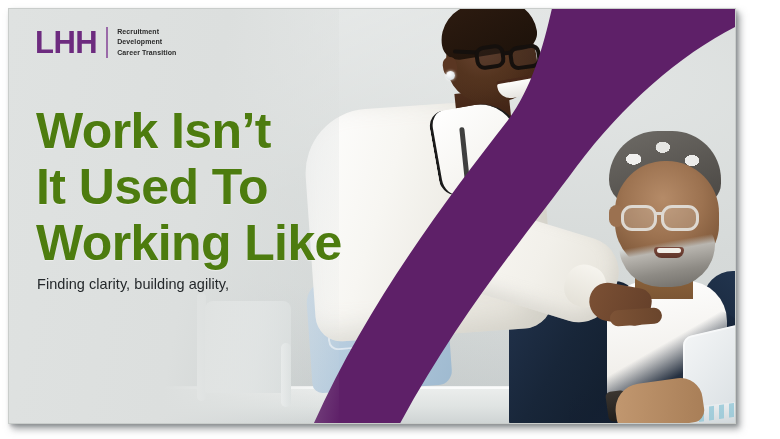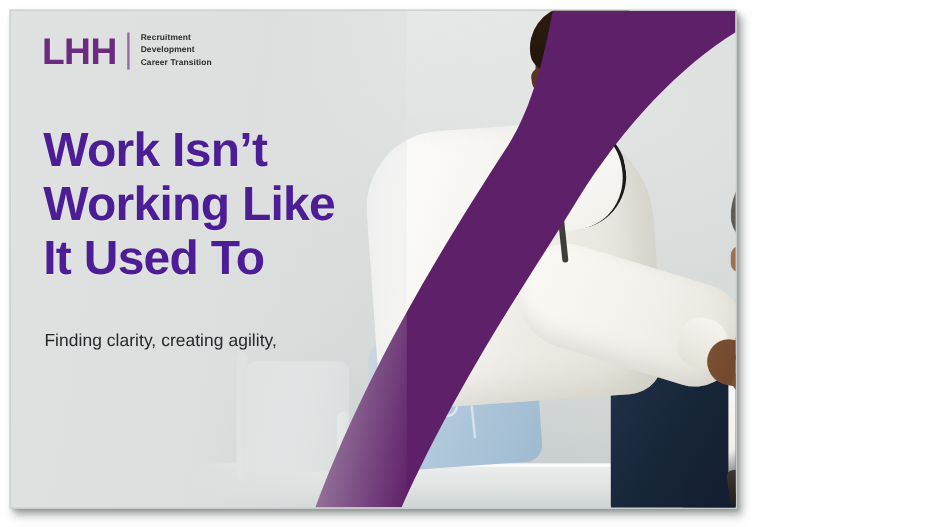--- a/index.html
+++ b/index.html
@@ -7,21 +7,21 @@
     width:780px; height:439px;
     background:#ffffff;
     font-family:"Liberation Sans", sans-serif;
     overflow:hidden;
   }
 
   
   #slide-card{
     position:absolute;
     left:8px; top:8px;
-    width:606px; height:416px;
+    width:728px; height:416px;
     overflow:hidden;
     background:#d8dcda;
     border:1px solid #c9cdcb;
     box-shadow:4px 5px 7px rgba(90,95,98,.55),
                2px 2px 3px rgba(90,95,98,.35);
   }
 
   
   #photo-bg{
     position:absolute; inset:0;
@@ -303,22 +303,22 @@
     width:2px; height:31px; background:#9a6aa8;
   }
   #logo-tag{
     font-size:7px; line-height:1.45; color:#2b2b2b; font-weight:bold;
     letter-spacing:.1px;
   }
 
   
   #headline{
     position:absolute; left:27px; top:94px;
-    font-size:40px; line-height:1.12; font-weight:bold;
-    color:#4c1d95; letter-spacing:-.6px;
+    font-size:50px; line-height:1.12; font-weight:bold;
+    color:#4d7c0f; letter-spacing:-.6px;
     text-shadow:0 1px 1px rgba(255,255,255,.45);
   }
   #headline div{ white-space:nowrap; }
 
   
   #subhead{
     position:absolute; left:28px; top:264px;
     font-size:14.5px; line-height:1.52; color:#24282b;
     letter-spacing:.05px;
   }
@@ -396,21 +396,21 @@
     <div id="logo-rule"></div>
     <div id="logo-tag">
       <div>Recruitment</div>
       <div>Development</div>
       <div>Career Transition</div>
     </div>
   </div>
 
   <div id="headline">
     <div>Work Isn’t</div>
+    <div>It Used To</div>
     <div>Working Like</div>
-    <div>It Used To</div>
   </div>
 
   <div id="subhead">
-    <div>Finding clarity, creating agility,</div>
+    <div>Finding clarity, building agility,</div>
   </div>
 
 </div>
 
 </body></html>

